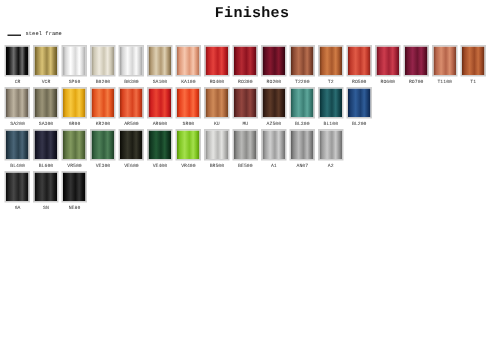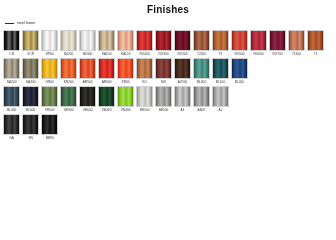--- a/index.html
+++ b/index.html
@@ -13,20 +13,21 @@
     font-family: "Liberation Sans", sans-serif;
     color: #1a1a1a;
     overflow: hidden;
     position: relative;
   }
   .page {
     width: 336px;
     height: 172px;
     position: relative;
     box-sizing: border-box;
+    font-family: Liberation Mono, monospace;
   }
   .title {
     text-align: center;
     font-size: 10px;
     font-weight: bold;
     letter-spacing: 0.2px;
     color: #111111;
     margin: 4px 0 0 0;
     line-height: 12px;
   }

